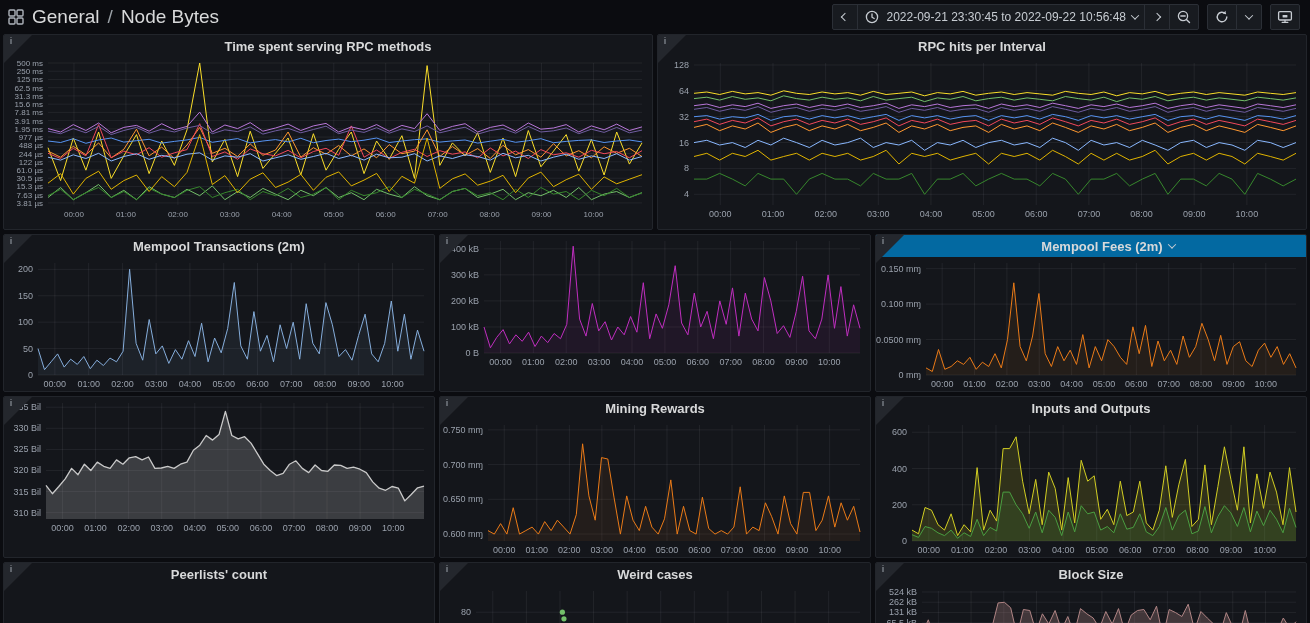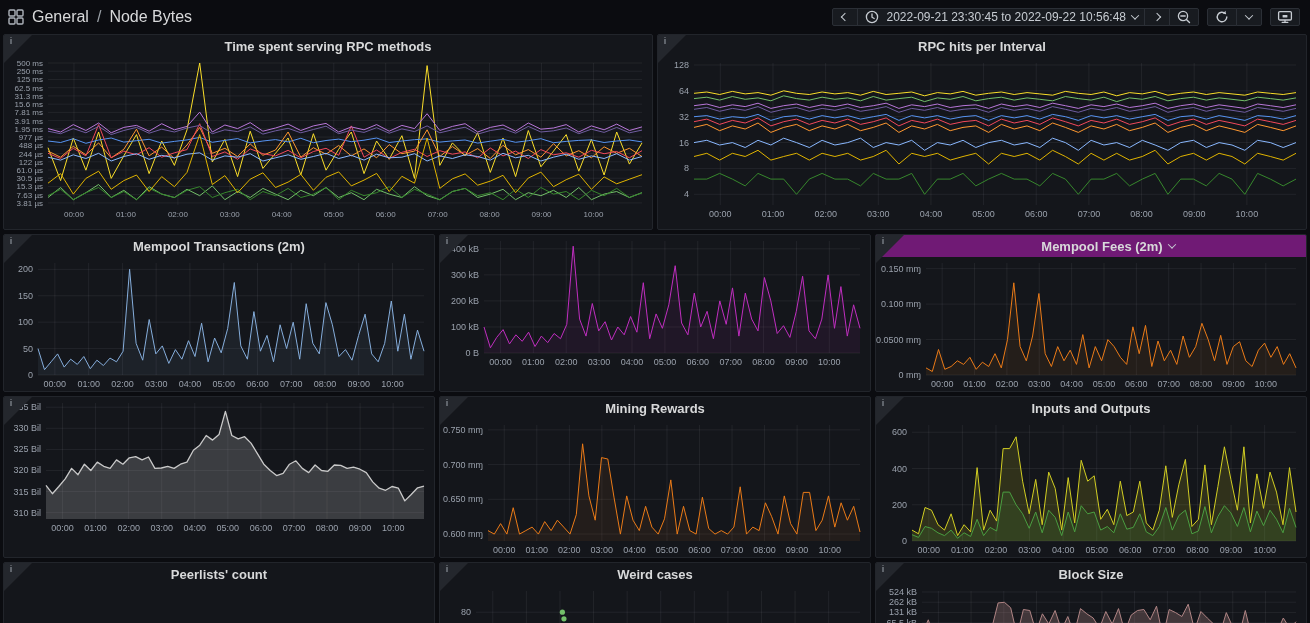--- a/index.html
+++ b/index.html
@@ -1,25 +1,25 @@
 <!DOCTYPE html>
 <html><head>
 <meta charset="utf-8">
 <style>
   * { margin:0; padding:0; box-sizing:border-box; }
   html,body { width:1310px; height:623px; overflow:hidden; background:#0b0c10;
               font-family:"Liberation Sans", sans-serif; }
   
   .topbar { height:34px; display:flex; align-items:center; justify-content:space-between;
             padding:0 10px 0 8px; }
-  .crumbs { display:flex; align-items:center; gap:8px; color:#d8d9da; font-size:16px; font-weight:500; }
+  .crumbs { display:flex; align-items:center; gap:8px; color:#d8d9da; font-size:19px; font-weight:500; }
   .crumbs .sep { color:#9aa0a6; }
   .tb-right { display:flex; align-items:center; gap:8px; }
   .tb-group { display:flex; }
-  .tb-btn { height:18px; min-width:26px; padding:0 6px; background:#181b20; border:1px solid #2b2f36;
+  .tb-btn { height:26px; min-width:26px; padding:0 6px; background:#181b20; border:1px solid #2b2f36;
             display:flex; align-items:center; justify-content:center; gap:6px;
             color:#c7ccd2; font-size:12px; font-weight:500; cursor:pointer; }
   .tb-group .tb-btn + .tb-btn { margin-left:-1px; }
   .tb-group .tb-btn:first-child { border-radius:2px 0 0 2px; }
   .tb-group .tb-btn:last-child { border-radius:0 2px 2px 0; }
   .tb-btn.single { border-radius:2px; }
   .chev { width:6px; height:6px; border-right:1.5px solid #c7ccd2; border-bottom:1.5px solid #c7ccd2;
           display:inline-block; }
   .chev.down { transform:rotate(45deg) translate(-1px,-1px); }
   .chev.left { transform:rotate(135deg); }
@@ -28,21 +28,21 @@
   
   .wrap { padding:0 3px; }
   .prow { display:grid; gap:4px; margin-bottom:4px; }
   .r2 { grid-template-columns:1fr 1fr; height:196px; }
   .r3 { grid-template-columns:1fr 1fr 1fr; }
   .h158 { height:158px; } .h162 { height:162px; } .h160 { height:160px; }
   .panel { position:relative; background:#14161b; border:1px solid #22252b; border-radius:2px;
            display:flex; flex-direction:column; overflow:hidden; }
   .panel-header { height:22px; flex:0 0 22px; display:flex; align-items:center; justify-content:center;
                   gap:6px; color:#d8d9da; font-size:13px; font-weight:600; cursor:pointer; }
-  .panel-header.highlight { background:#701a75;padding-left:34px; }
+  .panel-header.highlight { background:#0369a1;padding-left:34px; }
   .corner { position:absolute; top:0; left:0; width:0; height:0;
             border-top:28px solid #24272d; border-right:28px solid transparent; z-index:3; cursor:pointer; }
   .corner i { position:absolute; top:-27px; left:6px; font-style:normal; font-size:9px; color:#b4bac2; }
   .plot { flex:1; position:relative; }
   .legend { display:flex; flex-wrap:wrap; align-items:center; column-gap:9px; row-gap:3px;
             padding:2px 8px 6px 30px; font-size:8.5px; color:#ccccdc; line-height:12px; }
   .legend .item { display:flex; align-items:center; gap:4px; cursor:pointer; }
   .lbreak { flex-basis:100%; height:0; }
   svg text { font-family:"Liberation Sans", sans-serif; }
 </style>

